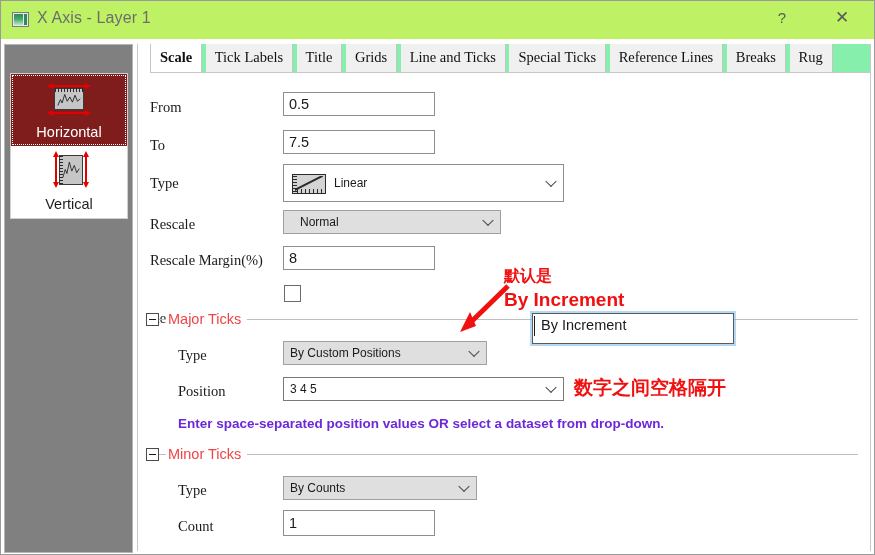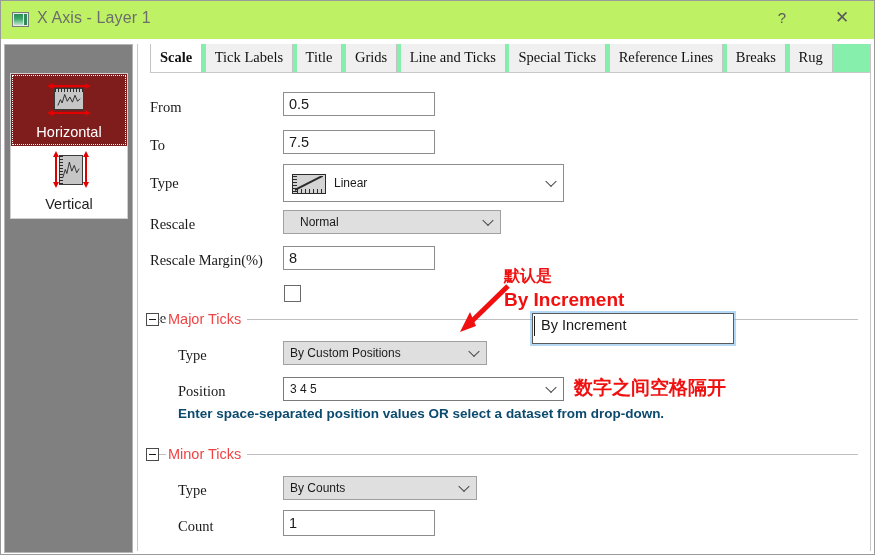--- a/index.html
+++ b/index.html
@@ -352,24 +352,24 @@
     padding: 0 6px 0 2px;
     font-size: 14.5px;
     color: #ef4444;
     line-height: 19px;
     white-space: nowrap;
   }
 
   
   #hint-text {
     position: absolute;
-    left: 40px; top: 362px;
+    left: 40px; top: 372px;
     font-size: 13.5px;
     font-weight: bold;
-    color: #0c4a6e;
+    color: #6d28d9;
     white-space: nowrap;
     text-align: center;
   }
 
   
   #dropdown-popup {
     position: absolute;
     left: 394px; top: 269px;
     width: 202px;
     height: 31px;

